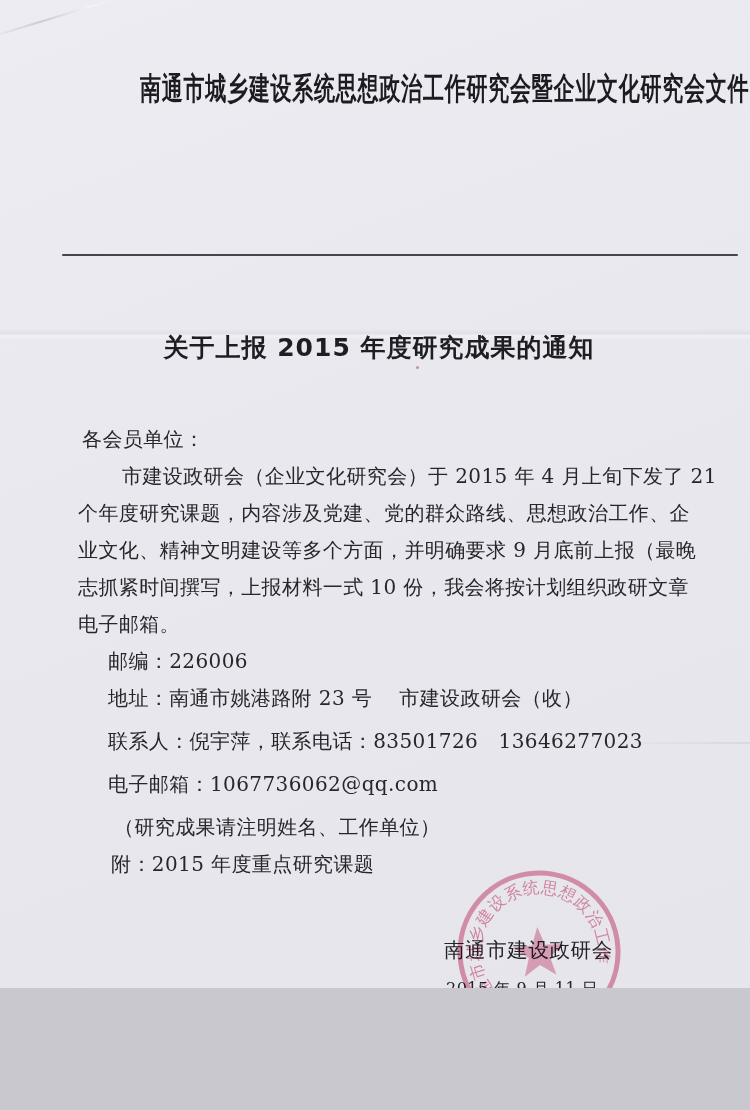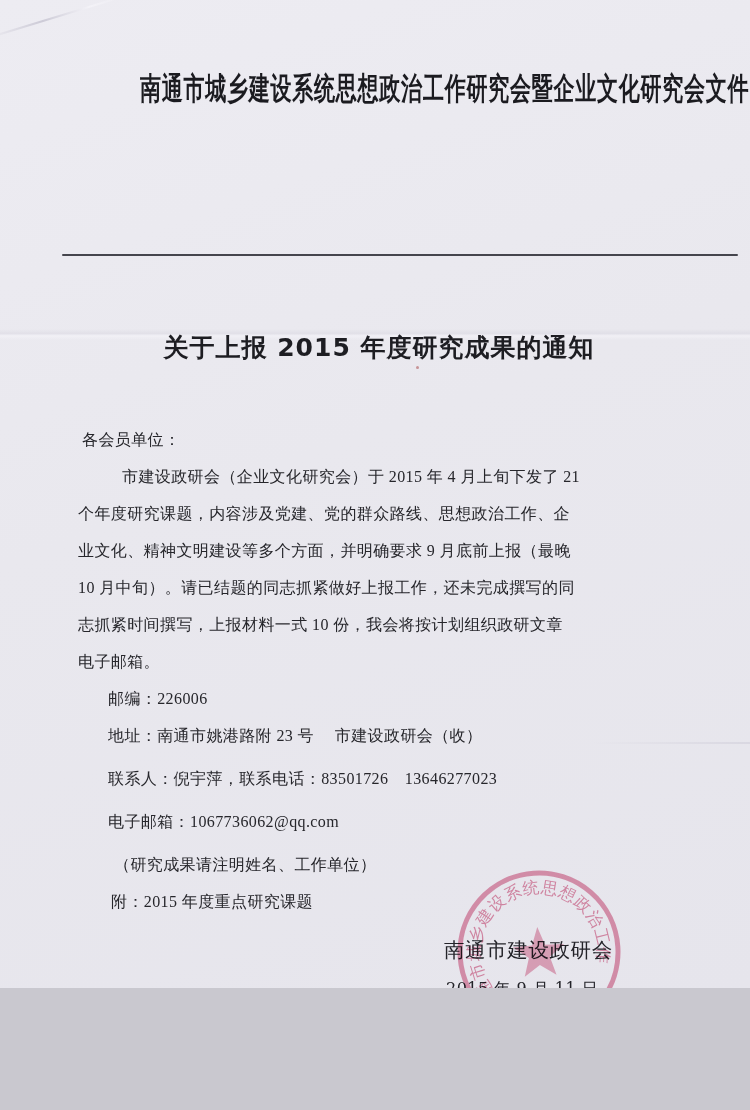--- a/index.html
+++ b/index.html
@@ -45,23 +45,22 @@
     font-family:"DejaVu Sans","Liberation Sans",sans-serif;
     font-weight:700;font-size:25px;letter-spacing:1px;
     color:#1d1d22;white-space:nowrap;
   }
   .body-block{
     position:absolute;left:78px;top:421px;width:606px;
     color:#26262b;
   }
   .line{
     height:37px;line-height:37px;
-    font-size:16px;letter-spacing:.4px;
+    font-size:20px;letter-spacing:.4px;
     white-space:nowrap;
-    font-family:Liberation Serif, serif;
   }
   .salutation{padding-left:4px;}
   .indent{padding-left:44px;}
   .contact{padding-left:30px;}
   .contact-sp{margin-top:6px;}
   .note{padding-left:36px;margin-top:6px;}
   .attach{padding-left:33px;}
 
   .signature{
     position:absolute;left:444px;top:936px;
@@ -93,21 +92,20 @@
 
   <div class="rule"></div>
 
   <div class="doc-title">关于上报 2015 年度研究成果的通知</div>
 
   <div class="body-block">
     <div class="line salutation">各会员单位：</div>
     <div class="line indent">市建设政研会（企业文化研究会）于 2015 年 4 月上旬下发了 21</div>
     <div class="line">个年度研究课题，内容涉及党建、党的群众路线、思想政治工作、企</div>
     <div class="line">业文化、精神文明建设等多个方面，并明确要求 9 月底前上报（最晚</div>
-    <div class="line">10 月中旬）。请已结题的同志抓紧做好上报工作，还未完成撰写的同</div>
     <div class="line">志抓紧时间撰写，上报材料一式 10 份，我会将按计划组织政研文章</div>
     <div class="line">电子邮箱。</div>
     <div class="line contact">邮编：226006</div>
     <div class="line contact">地址：南通市姚港路附 23 号　 市建设政研会（收）</div>
     <div class="line contact contact-sp">联系人：倪宇萍，联系电话：83501726　13646277023</div>
     <div class="line contact contact-sp">电子邮箱：1067736062@qq.com</div>
     <div class="line note">（研究成果请注明姓名、工作单位）</div>
     <div class="line attach">附：2015 年度重点研究课题</div>
   </div>
 

